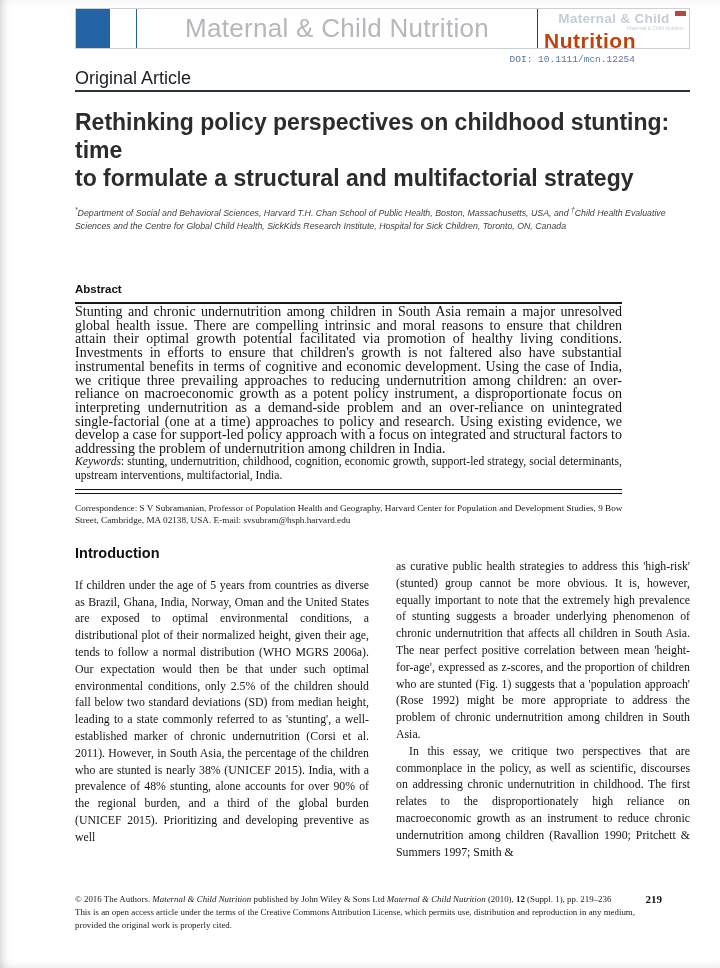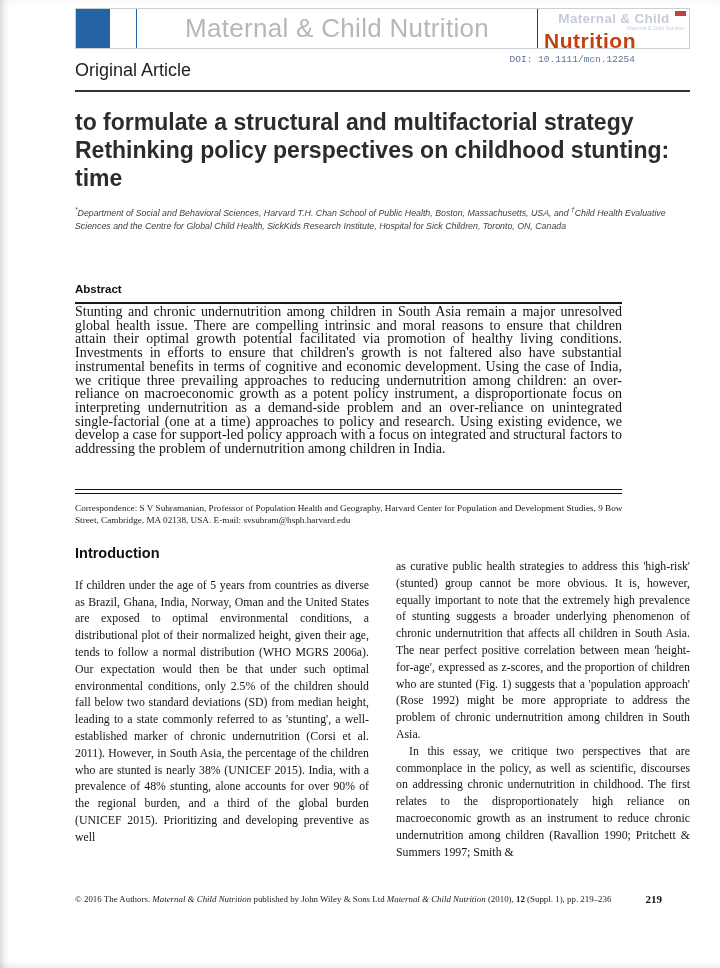--- a/index.html
+++ b/index.html
@@ -21,21 +21,21 @@
   .banner-cover { width:152px; flex:none; border-left:1px solid #0c4a6e; position:relative;
     font-family:"Liberation Sans", sans-serif; overflow:hidden; padding:2px 5px 0 6px; }
   .cover-line1 { font-size:13.5px; font-weight:bold; color:#c6cdd8; text-align:center; letter-spacing:0.3px; }
   .cover-small { font-size:5px; color:#c9cfd9; text-align:right; line-height:5px; }
   .cover-line2 { font-size:21px; font-weight:bold; color:#c2410c; letter-spacing:0.5px; line-height:20px; }
   .cover-red { position:absolute; top:2px; right:3px; width:11px; height:5px; background:#b8453e; }
 
   
   .doi { position:absolute; top:54px; left:90px; width:545px; text-align:right;
     font-family:Liberation Mono, monospace; font-size:9.5px; color:#5a76a0; }
-  .article-type { position:absolute; top:60px; left:75px;
+  .article-type { position:absolute; top:68px; left:75px;
     font-family:"Liberation Sans", sans-serif; font-size:18px; color:#1e1e1e; }
   .rule1 { position:absolute; top:90px; left:75px; width:615px; border-top:2px solid #2a3440; }
 
   .title { position:absolute; top:108px; left:75px; width:620px;
     font-family:"Liberation Sans", sans-serif; font-size:23px; line-height:28px; color:#2c2c2c; }
 
   .authors { position:absolute; top:181px; left:75px;
     font-family:"Liberation Sans", sans-serif; font-weight:bold; font-size:13.5px; color:#1b1b1b; }
   .authors sup { font-size:8.5px; }
 
@@ -91,49 +91,53 @@
       <div class="cover-line2">Nutrition</div>
     </div>
   </div>
 
   <div class="doi">DOI: 10.1111/mcn.12254</div>
 
   <div class="article-type">Original Article</div>
   <div class="rule1"></div>
 
   <h1 class="title">
+    <span style="display:block">Rethinking policy perspectives on childhood stunting: time</span>
     <span style="display:block">to formulate a structural and multifactorial strategy</span>
-    <span style="display:block">Rethinking policy perspectives on childhood stunting: time</span>
   </h1>
 
 
   <div class="affiliations">
     <sup>*</sup><span>Department of Social and Behavioral Sciences, Harvard T.H. Chan School of Public Health, Boston, Massachusetts, USA, and </span><sup>†</sup><span>Child Health Evaluative Sciences and the Centre for Global Child Health, SickKids Research Institute, Hospital for Sick Children, Toronto, ON, Canada</span>
   </div>
 
   <div class="abstract-heading">Abstract</div>
   <div class="rule2"></div>
   <div class="abstract-text">Stunting and chronic undernutrition among children in South Asia remain a major unresolved global health issue. There are compelling intrinsic and moral reasons to ensure that children attain their optimal growth potential facilitated via promotion of healthy living conditions. Investments in efforts to ensure that children's growth is not faltered also have substantial instrumental benefits in terms of cognitive and economic development. Using the case of India, we critique three prevailing approaches to reducing undernutrition among children: an over-reliance on macroeconomic growth as a potent policy instrument, a disproportionate focus on interpreting undernutrition as a demand-side problem and an over-reliance on unintegrated single-factorial (one at a time) approaches to policy and research. Using existing evidence, we develop a case for support-led policy approach with a focus on integrated and structural factors to addressing the problem of undernutrition among children in India.</div>
 
+  <div class="keywords">
+    <span class="kw-label">Keywords</span><span>: stunting, undernutrition, childhood, cognition, economic growth, support-led strategy, social determinants, upstream interventions, multifactorial, India.</span>
+  </div>
 
   <div class="double-rule"></div>
 
   <div class="correspondence">Correspondence: S V Subramanian, Professor of Population Health and Geography, Harvard Center for Population and Development Studies, 9 Bow Street, Cambridge, MA 02138, USA. E-mail: svsubram@hsph.harvard.edu</div>
 
   <div class="intro">
     <div class="col">
       <div class="intro-heading">Introduction</div>
       <p>If children under the age of 5 years from countries as diverse as Brazil, Ghana, India, Norway, Oman and the United States are exposed to optimal environmental conditions, a distributional plot of their normalized height, given their age, tends to follow a normal distribution (WHO MGRS 2006a). Our expectation would then be that under such optimal environmental conditions, only 2.5% of the children should fall below two standard deviations (SD) from median height, leading to a state commonly referred to as 'stunting', a well-established marker of chronic undernutrition (Corsi et al. 2011). However, in South Asia, the percentage of the children who are stunted is nearly 38% (UNICEF 2015). India, with a prevalence of 48% stunting, alone accounts for over 90% of the regional burden, and a third of the global burden (UNICEF 2015). Prioritizing and developing preventive as well</p>
     </div>
     <div class="col col-right">
       <p>as curative public health strategies to address this 'high-risk' (stunted) group cannot be more obvious. It is, however, equally important to note that the extremely high prevalence of stunting suggests a broader underlying phenomenon of chronic undernutrition that affects all children in South Asia. The near perfect positive correlation between mean 'height-for-age', expressed as z-scores, and the proportion of children who are stunted (Fig. 1) suggests that a 'population approach' (Rose 1992) might be more appropriate to address the problem of chronic undernutrition among children in South Asia.</p>
       <p>In this essay, we critique two perspectives that are commonplace in the policy, as well as scientific, discourses on addressing chronic undernutrition in childhood. The first relates to the disproportionately high reliance on macroeconomic growth as an instrument to reduce chronic undernutrition among children (Ravallion 1990; Pritchett &amp; Summers 1997; Smith &amp;</p>
     </div>
   </div>
 
   <div class="footer">
     <div class="footer-text">
       <span>© 2016 The Authors. </span><i>Maternal &amp; Child Nutrition</i><span> published by John Wiley &amp; Sons Ltd </span><i>Maternal &amp; Child Nutrition</i><span> (2010), </span><b class="vol">12</b><span> (Suppl. 1), pp. 219–236</span>
     </div>
+    <div class="footer-text">This is an open access article under the terms of the Creative Commons Attribution License, which permits use, distribution and reproduction in any medium, provided the original work is properly cited.</div>
     <div class="page-number">219</div>
   </div>
 
 </div>
 
 </body></html>

